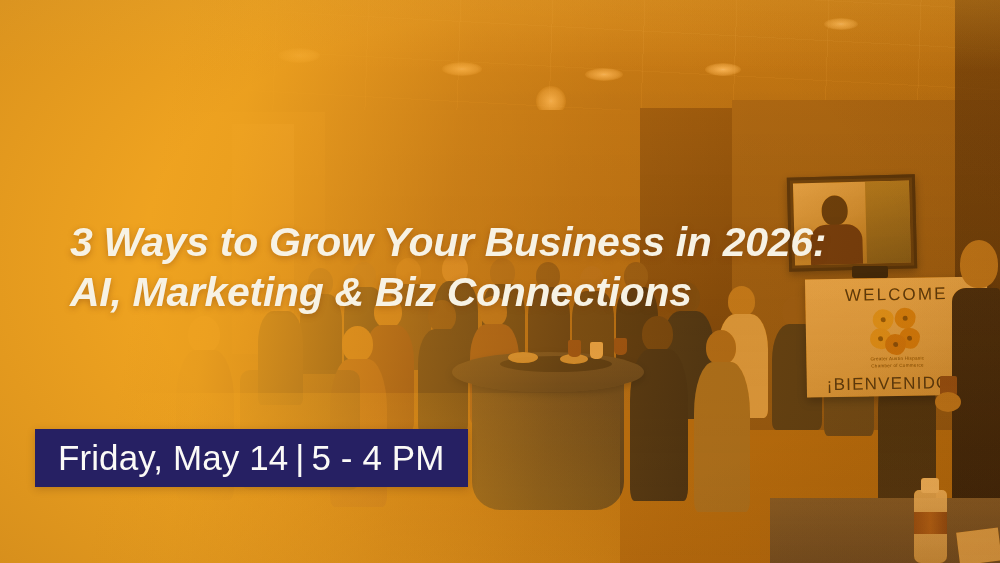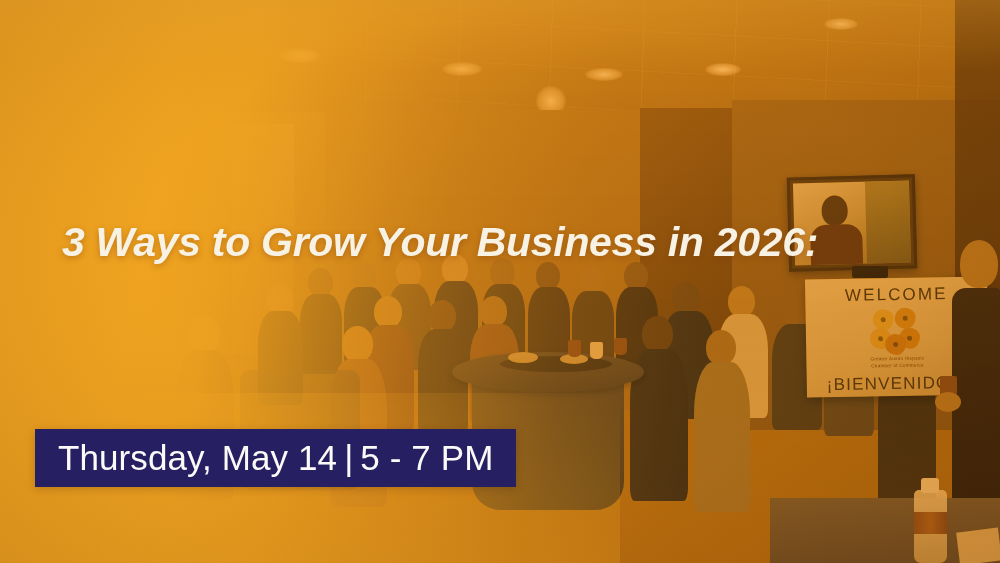--- a/index.html
+++ b/index.html
@@ -377,21 +377,21 @@
     font-weight: bold;
     font-size: 92px;
     line-height: 100px;
     letter-spacing: -1.5px;
     color: #F7F2E4;
     text-shadow: 0 2px 7px rgba(120,55,10,0.30);
     white-space: nowrap;
   }
   .subtitle {
     position: absolute;
-    left: 62px;
+    left: 70px;
     top: 217px;
     margin: 0;
     font-family: "Liberation Sans", sans-serif;
     font-weight: bold;
     font-style: italic;
     font-size: 41px;
     line-height: 50px;
     letter-spacing: -0.3px;
     color: #F7F2E4;
     text-shadow: 0 2px 6px rgba(120,55,10,0.38);
@@ -591,20 +591,21 @@
     <div class="grade-bottom-left"></div>
     <div class="grade-top-sheen"></div>
     <div class="grade-vignette"></div>
   </div>
 
   <div class="content">
 
 
     <div class="subtitle">
       <span class="sub-line">3 Ways to Grow Your Business in 2026:</span>
+      <span class="sub-line">AI, Marketing &amp; Biz Connections</span>
     </div>
 
     <div class="badges">
-      <div class="badge"><span>Thursday, May 14</span><span class="sep">|</span><span>5 - 7 PM</span></div>
+      <div class="badge"><span>Friday, May 14</span><span class="sep">|</span><span>5 - 4 PM</span></div>
     </div>
 
   </div>
 </div>
 
 </body></html>

